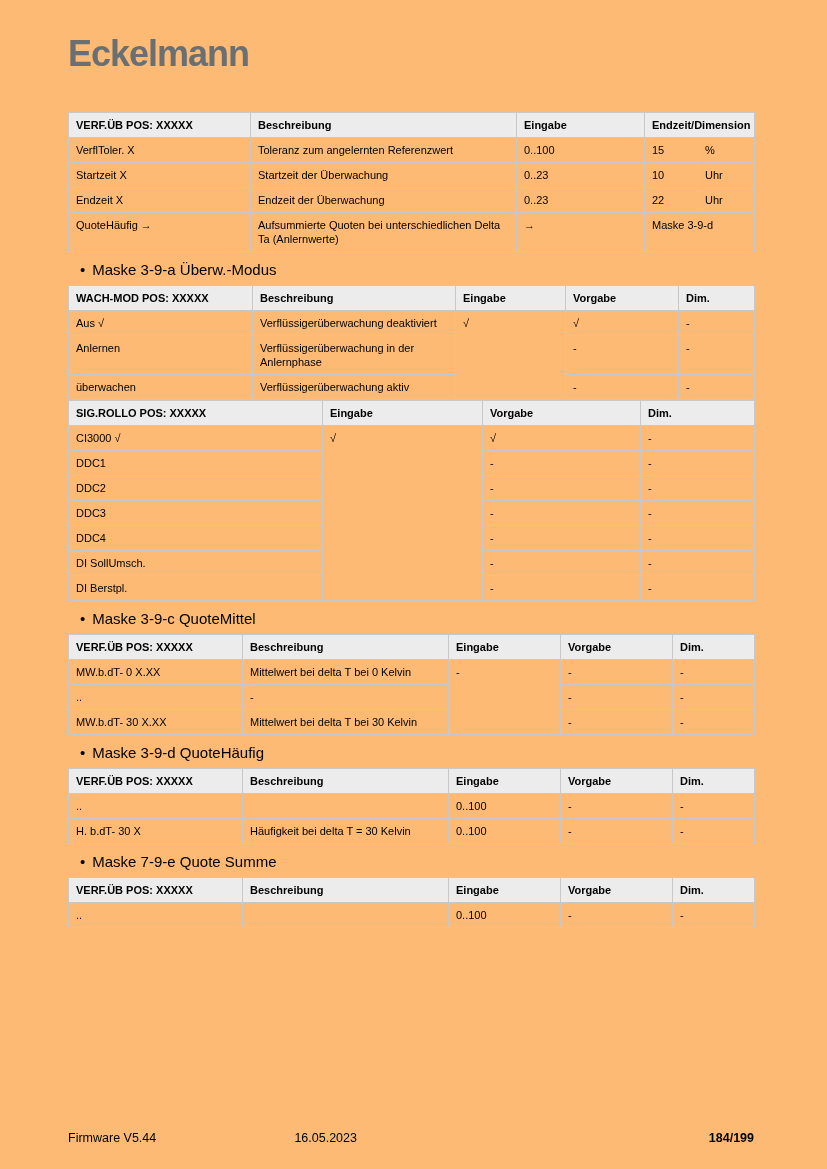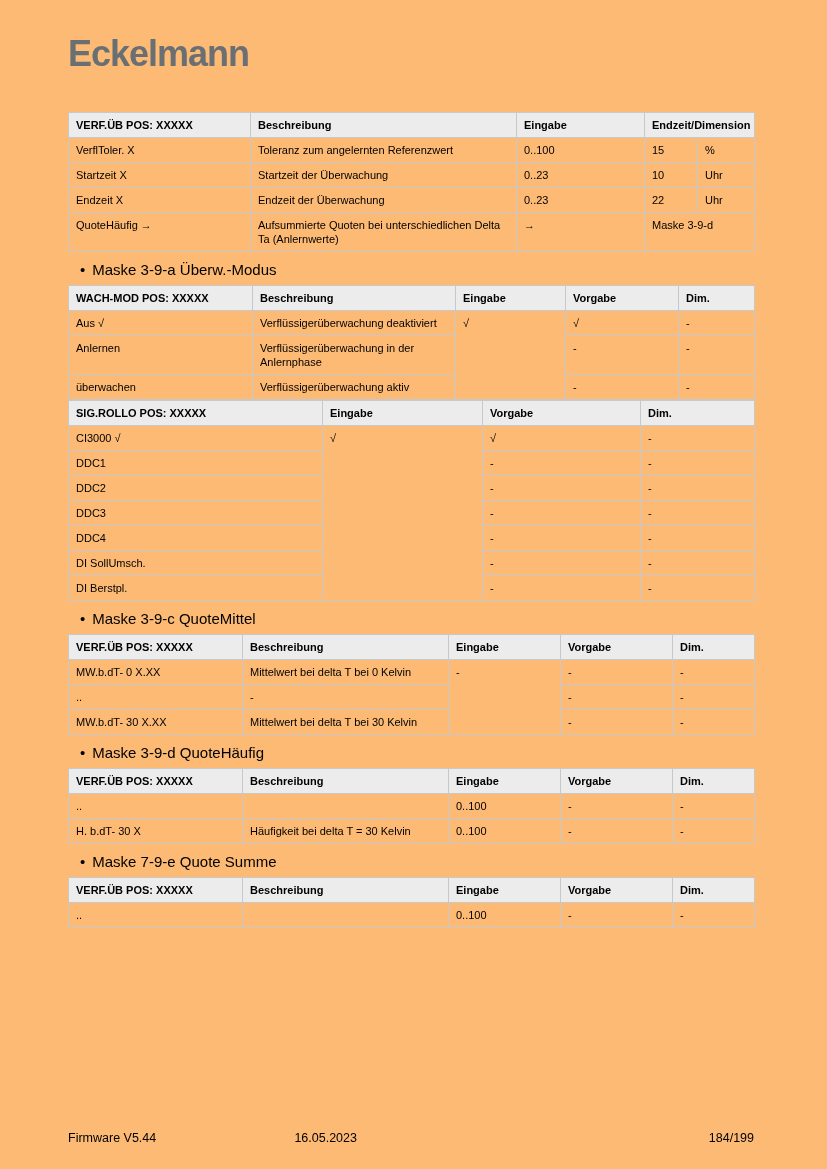--- a/index.html
+++ b/index.html
@@ -54,21 +54,21 @@
     position: absolute;
     left: 68px;
     top: 1119px;
     width: 686px;
     font-size: 12.5px;
     display: flex;
     margin-top: 12px;
   }
   .footer .f-left  { width: 33%; text-align: left; }
   .footer .f-center{ width: 34%; }
-  .footer .f-right { width: 33%; text-align: right; }
+  .footer .f-right { width: 33%; text-align: right; font-weight: bold; }
 </style>
 </head>
 <body>
 
 <div class="page">
   <div class="content">
 
     <div class="logo">Eckelmann</div>
 
     <table class="param tbl-main">

